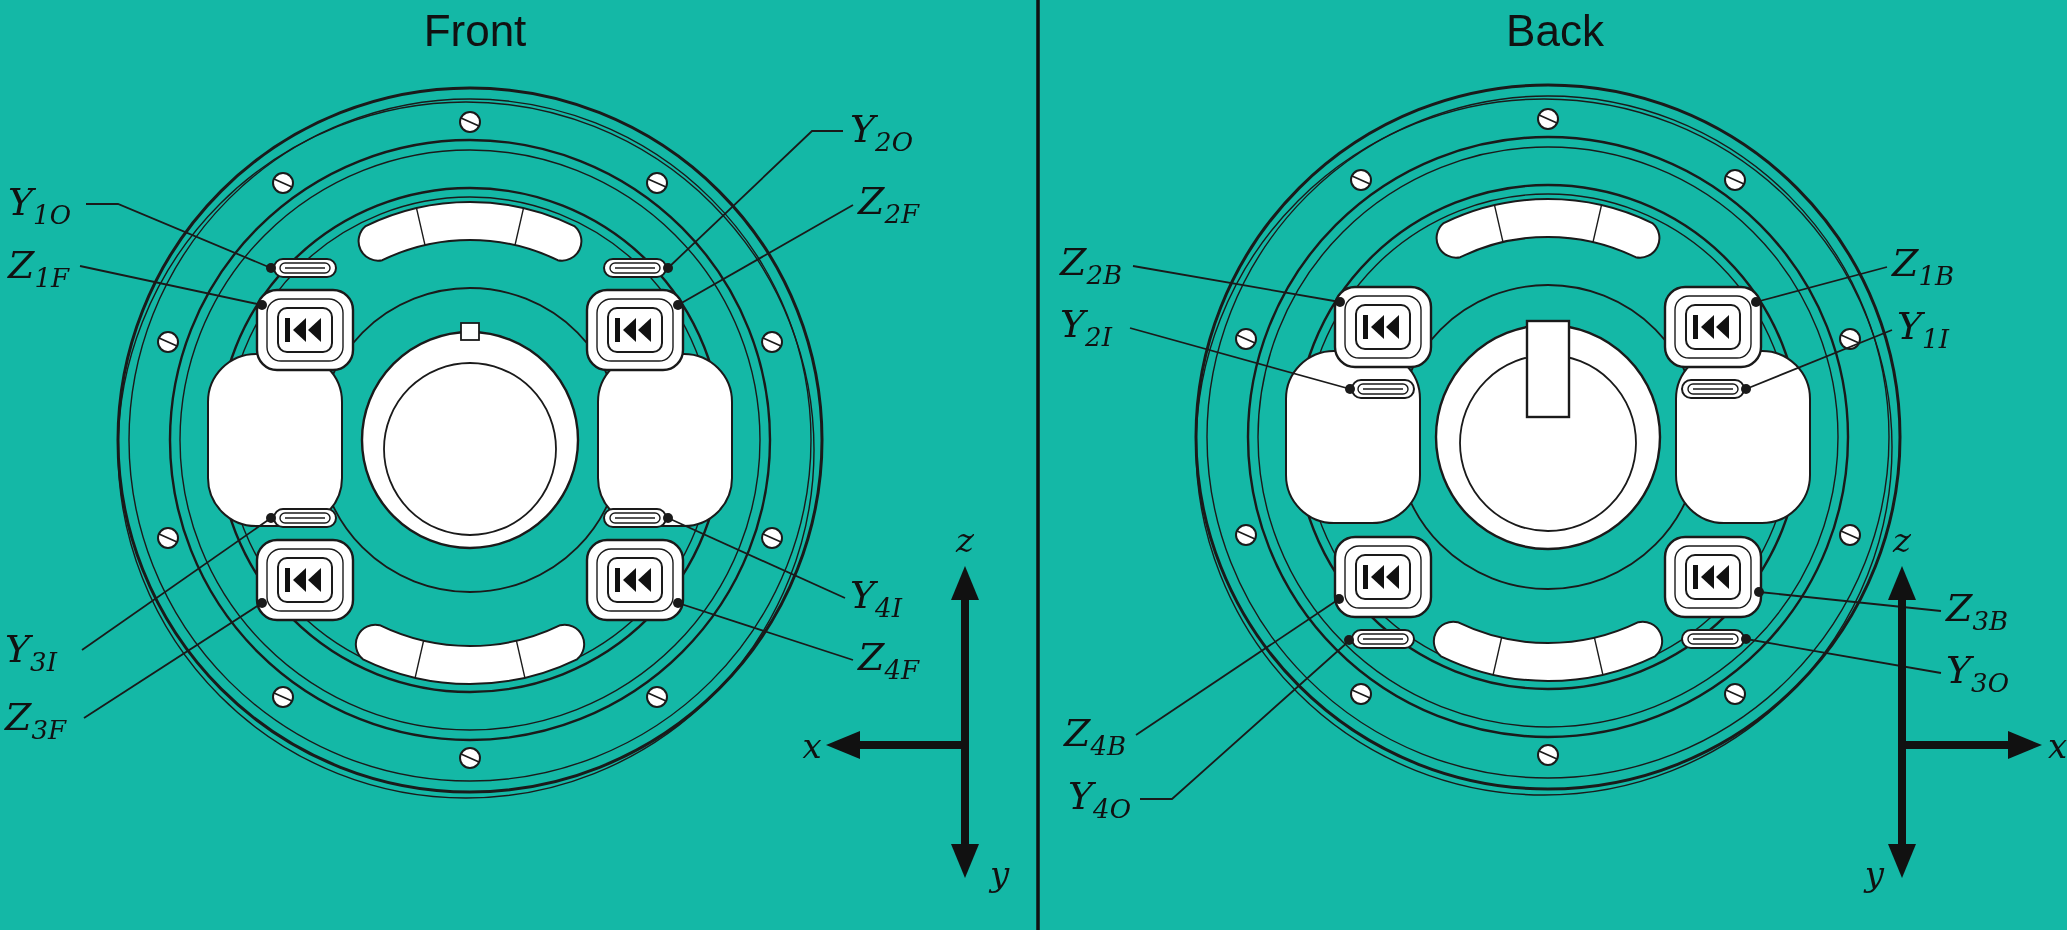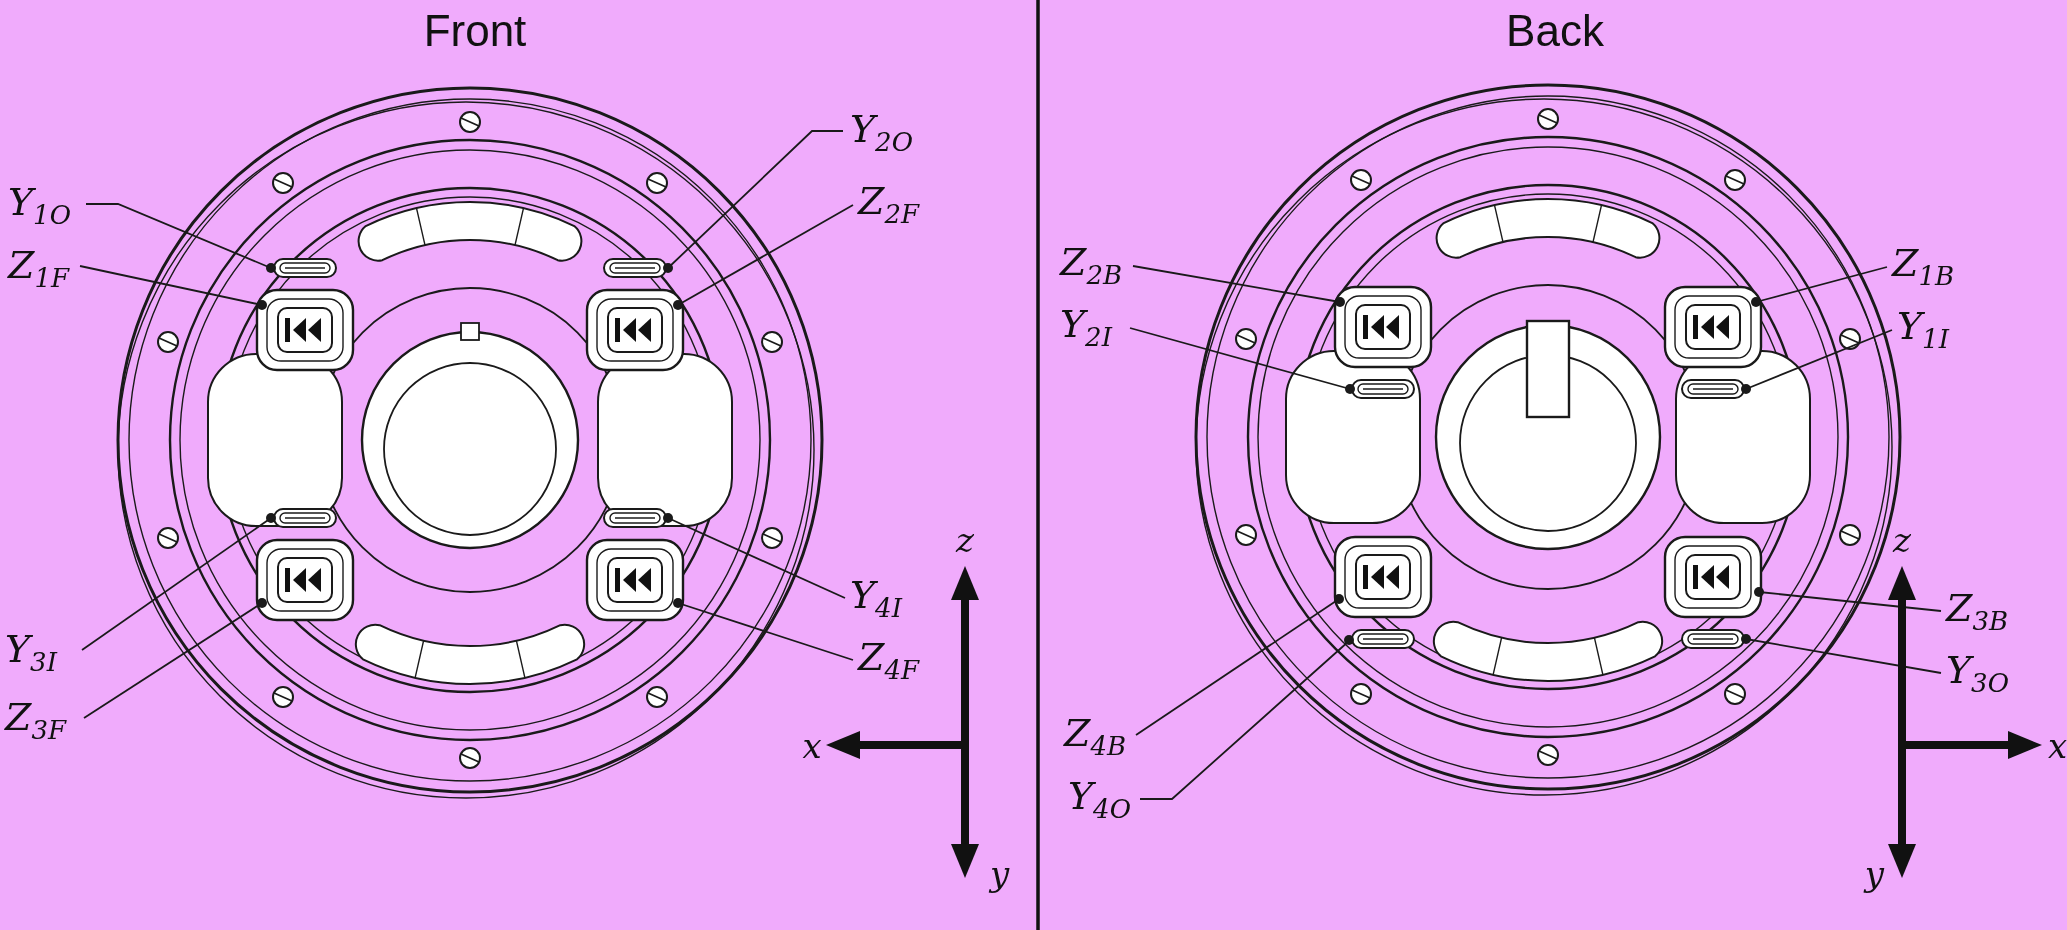--- a/index.html
+++ b/index.html
@@ -1,16 +1,16 @@
 <!DOCTYPE html>
 <html><head>
 <meta charset="utf-8">
 <style>
   html,body{margin:0;padding:0;background:#ffffff;}
-  #stage{position:relative;width:2067px;height:930px;background:#f0abfc;overflow:hidden;}
+  #stage{position:relative;width:2067px;height:930px;background:#14b8a6;overflow:hidden;}
   svg{position:absolute;left:0;top:0;}
   .ln{stroke:#1a1a1a;fill:none;}
   .w30{stroke-width:3;}
   .w24{stroke-width:2.4;}
   .w20{stroke-width:2;}
   .w18{stroke-width:1.8;}
   .w14{stroke-width:1.4;}
   .wh{fill:#ffffff;}
   .blk{fill:#111111;stroke:none;}
   .leader{stroke:#1a1a1a;stroke-width:1.8;fill:none;}

